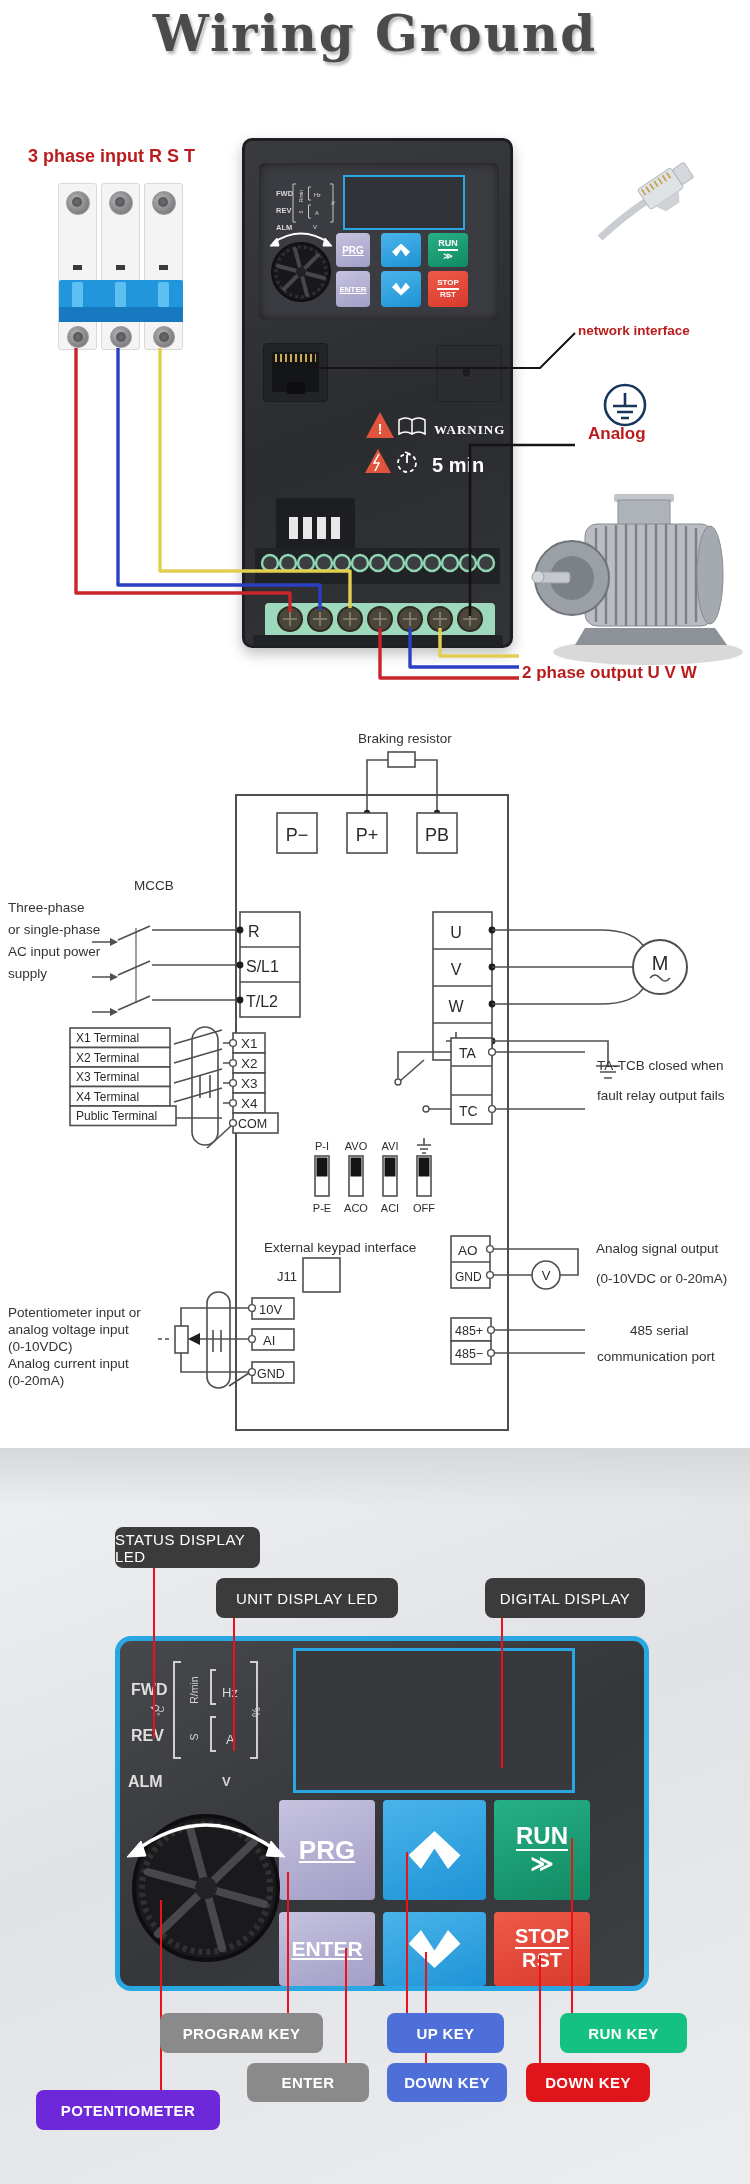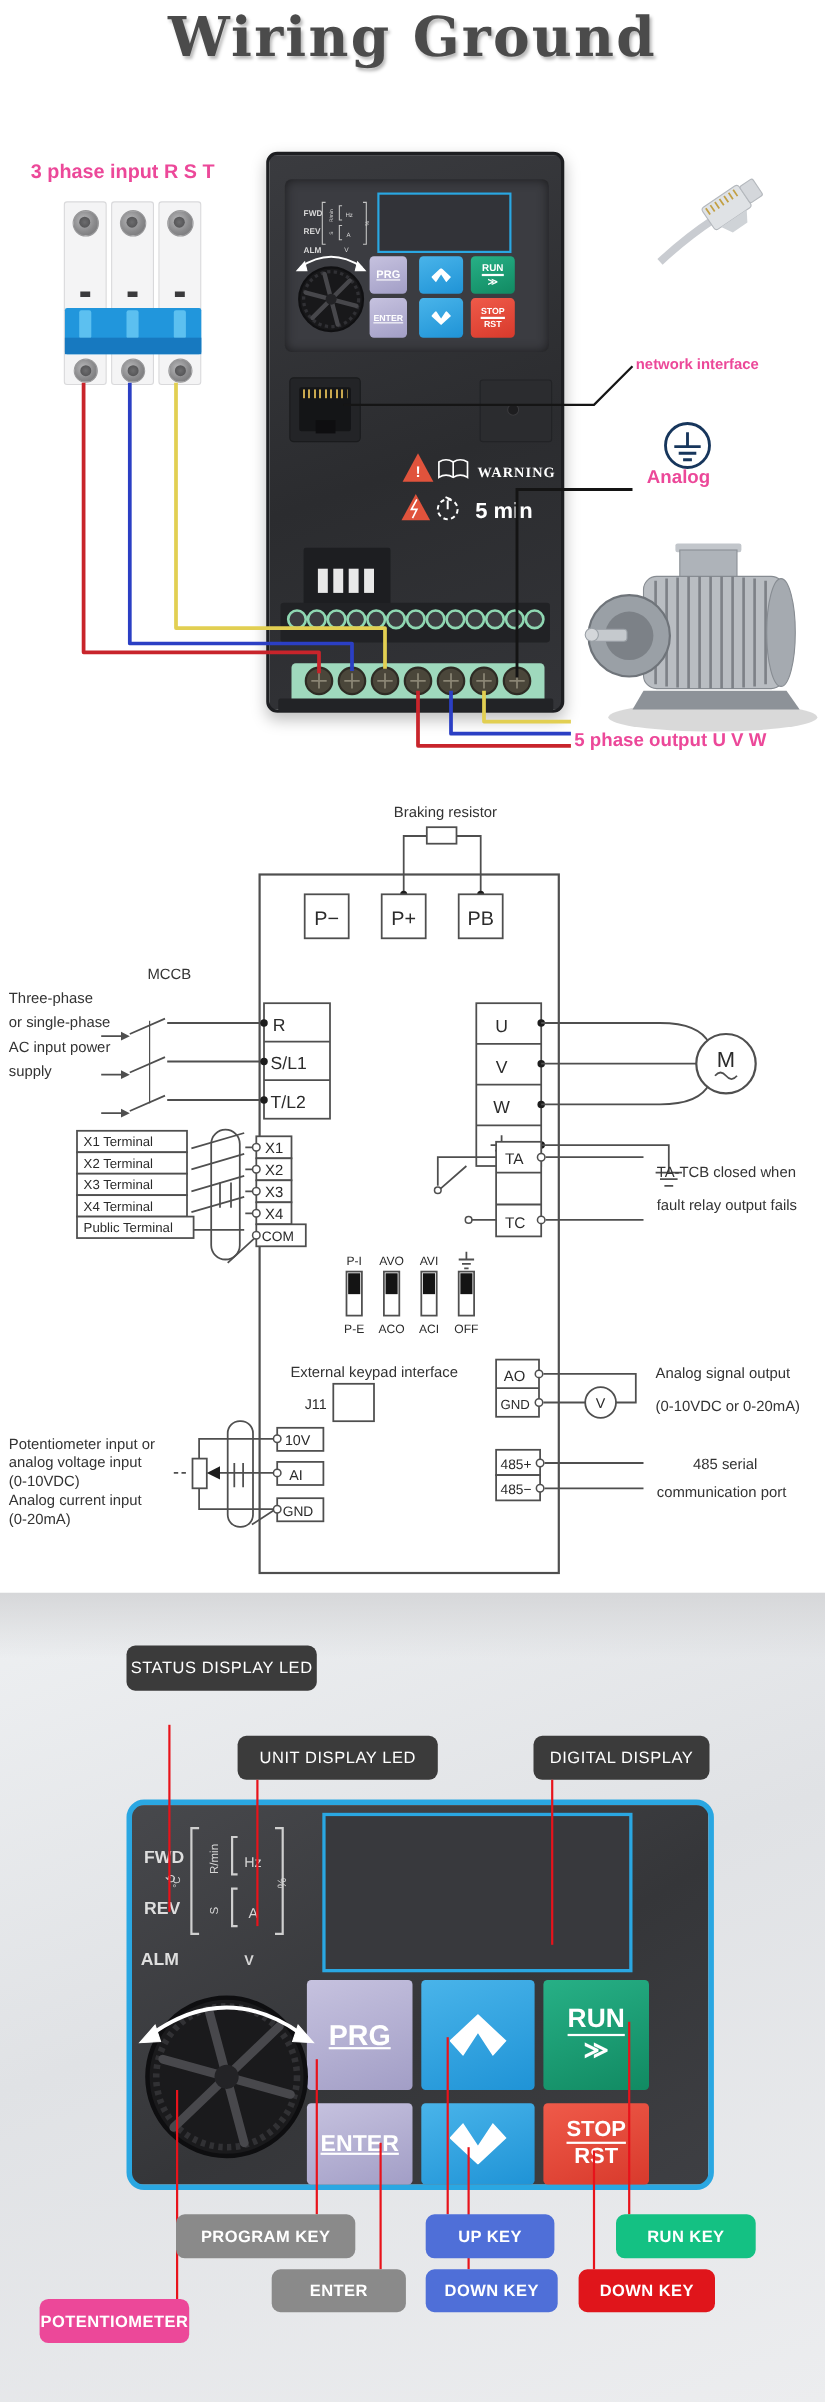--- a/index.html
+++ b/index.html
@@ -1,19 +1,19 @@
 <!DOCTYPE html>
 <html><head>
 <meta charset="utf-8">
 <style>
   html,body{margin:0;padding:0;background:#fff;}
   body{position:relative;width:750px;height:2184px;overflow:hidden;
        font-family:"Liberation Sans",sans-serif;}
   .abs{position:absolute;}
-  .navy{color:#ec4899;font-weight:bold;}
+  .navy{color:#b91c1c;font-weight:bold;}
   svg{position:absolute;left:0;pointer-events:none;}
   svg text{font-family:"Liberation Sans",sans-serif;}
   .schem-line{stroke:#4f4f4f;stroke-width:1.6;fill:none;}
   .schem-box{stroke:#4f4f4f;stroke-width:1.6;fill:#fff;}
   .schem-txt{fill:#2b2b2b;}
   .note-txt{fill:#333;font-size:13.5px;}
   .dot{fill:#1d1d1d;}
   .odot{fill:#fff;stroke:#4f4f4f;stroke-width:1.4;}
   .title{width:750px;text-align:center;top:4px;left:0;
          font-family:"DejaVu Serif",serif;font-weight:bold;font-size:50px;
@@ -123,21 +123,21 @@
     <div class="abs" style="left:55px;top:19px;width:9px;height:22px;background:#e8e8e8;"></div>
   </div>
 
   <div class="abs" style="left:10px;top:407px;width:245px;height:36px;background:#212225;border-radius:3px;"></div>
   <div class="abs" style="left:20px;top:462px;width:230px;height:38px;background:#9fd9bd;border-radius:4px;"></div>
   <div class="abs" style="left:8px;top:494px;width:250px;height:12px;background:#222326;border-radius:2px;"></div>
 </div>
 
 <div class="abs navy" style="left:578px;top:323px;font-size:13.5px;">network interface</div>
 <div class="abs navy" style="left:588px;top:424px;font-size:17px;">Analog</div>
-<div class="abs navy" style="left:522px;top:663px;font-size:17px;">5 phase output U V W</div>
+<div class="abs navy" style="left:522px;top:663px;font-size:17px;">2 phase output U V W</div>
 
 <svg class="abs" style="top:0;" width="750" height="700" viewBox="0 0 750 700">
 
   <g>
     <g fill="#3c3d41" stroke="#8fd7b2" stroke-width="2.4">
       <circle cx="270" cy="563" r="8"></circle>
         <circle cx="288" cy="563" r="8"></circle>
         <circle cx="306" cy="563" r="8"></circle>
       <circle cx="324" cy="563" r="8"></circle>
         <circle cx="342" cy="563" r="8"></circle>
@@ -463,21 +463,21 @@
   </g>
   <text x="630" y="1335" class="note-txt">485 serial</text>
   <text x="597" y="1361" class="note-txt">communication port</text>
 </svg>
 
 <div class="abs" style="left:0;top:1448px;width:750px;height:736px;
      background:linear-gradient(160deg,#eef0f2 0%,#e0e2e5 45%,#ecedef 100%);"></div>
 <div class="abs" style="left:0;top:1448px;width:750px;height:60px;
      background:linear-gradient(#d6d7d9,rgba(214,215,217,0));"></div>
 
-<div class="abs callout" style="left:115px;top:1496px;width:173px;height:41px;">STATUS DISPLAY LED</div>
+<div class="abs callout" style="left:115px;top:1527px;width:145px;height:41px;">STATUS DISPLAY LED</div>
 <div class="abs callout" style="left:216px;top:1578px;width:182px;height:40px;">UNIT DISPLAY LED</div>
 <div class="abs callout" style="left:485px;top:1578px;width:160px;height:40px;">DIGITAL DISPLAY</div>
 
 <div class="abs" style="left:115px;top:1636px;width:534px;height:355px;border-radius:16px;
      border:5px solid #2aa7e2;box-sizing:border-box;
      background:linear-gradient(150deg,#47484c,#353639 55%,#3e3f43);"></div>
 
 <div class="abs" style="left:293px;top:1648px;width:282px;height:145px;border:3px solid #2aa7e2;
      box-sizing:border-box;background:#38393d;"></div>
 
@@ -541,13 +541,13 @@
 <div class="abs redline" style="left:571px;top:1838px;height:175px;"></div>
 <div class="abs redline" style="left:539px;top:1955px;height:108px;"></div>
 <div class="abs redline" style="left:160px;top:1900px;height:190px;"></div>
 
 <div class="abs keylabel" style="left:160px;top:2013px;width:163px;height:40px;background:#8a8a8a;">PROGRAM KEY</div>
 <div class="abs keylabel" style="left:387px;top:2013px;width:117px;height:40px;background:#4f6fd8;">UP KEY</div>
 <div class="abs keylabel" style="left:560px;top:2013px;width:127px;height:40px;background:#14c183;">RUN KEY</div>
 <div class="abs keylabel" style="left:247px;top:2063px;width:122px;height:39px;background:#8a8a8a;">ENTER</div>
 <div class="abs keylabel" style="left:387px;top:2063px;width:120px;height:39px;background:#4f6fd8;">DOWN KEY</div>
 <div class="abs keylabel" style="left:526px;top:2063px;width:124px;height:39px;background:#e0151b;">DOWN KEY</div>
-<div class="abs keylabel" style="left:36px;top:2090px;width:136px;height:40px;background:#ec4899;">POTENTIOMETER</div>
+<div class="abs keylabel" style="left:36px;top:2090px;width:184px;height:40px;background:#6d28d9;">POTENTIOMETER</div>
 
 </body></html>

